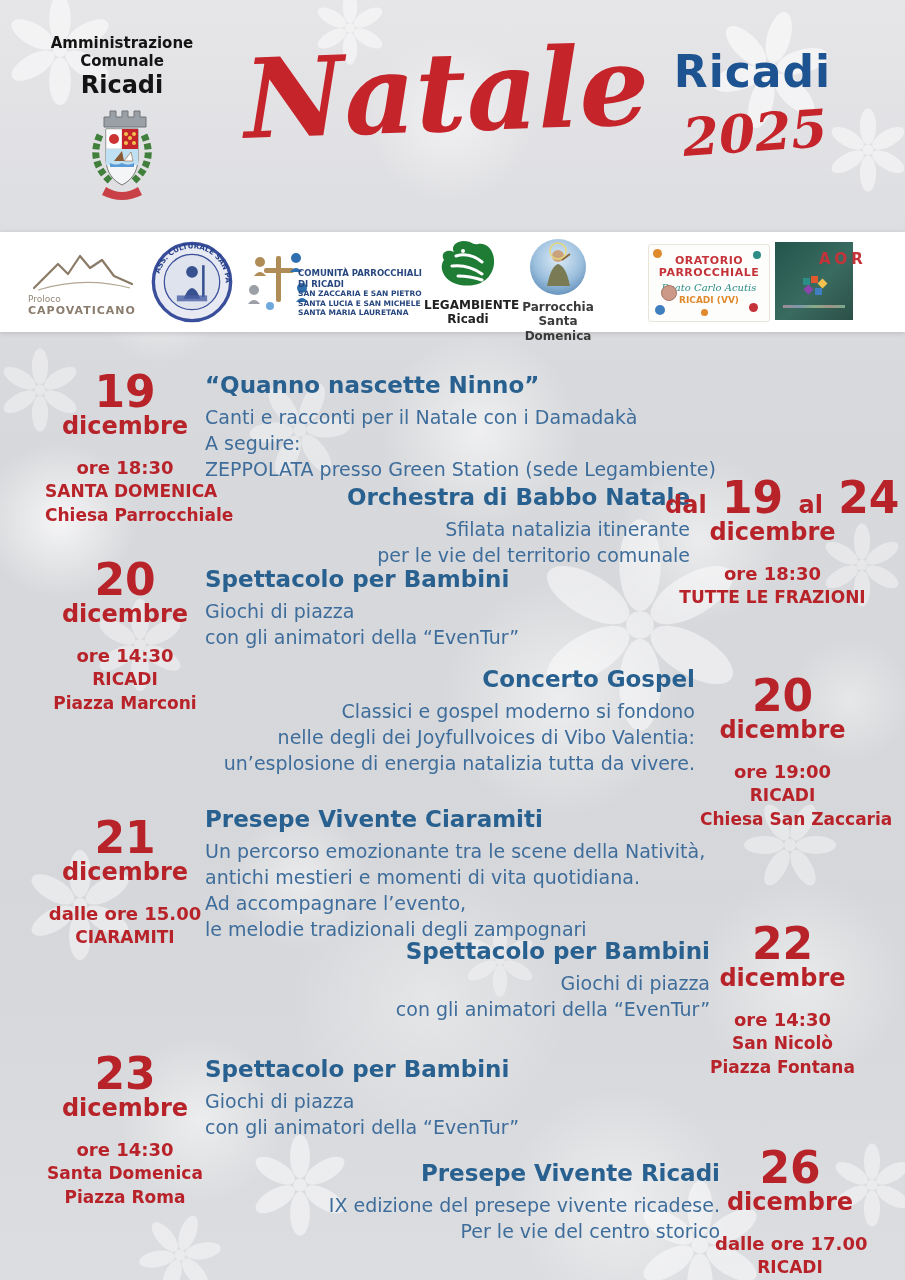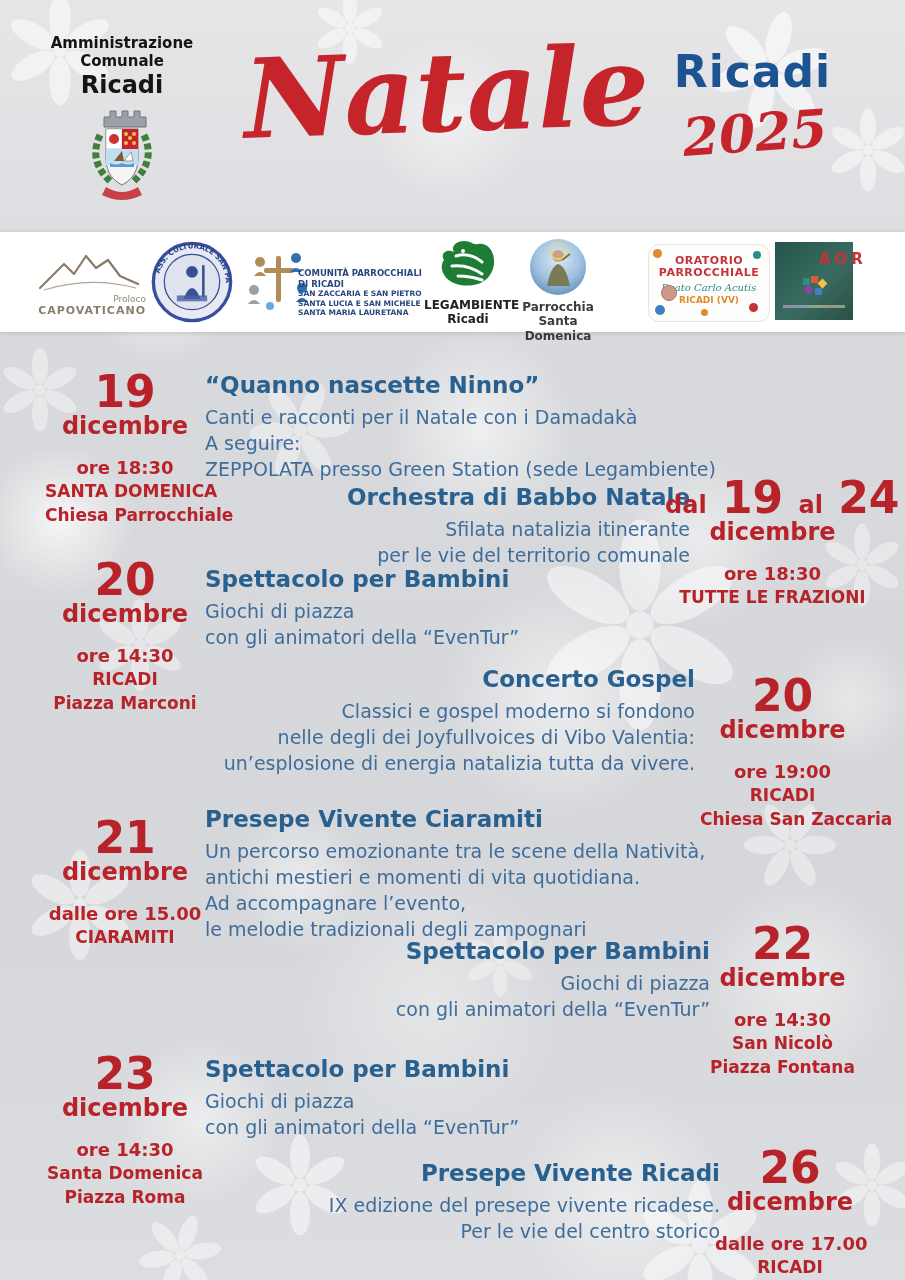--- a/index.html
+++ b/index.html
@@ -38,35 +38,35 @@
     font-family:"DejaVu Serif","Liberation Serif",serif;font-style:italic;font-weight:bold;
     font-size:52px;color:#c5242b;transform:rotate(-4deg);}
   .collab{left:0;top:190px;width:905px;text-align:center;
     font-size:18px;font-weight:bold;font-style:italic;color:#1f1f1f;}
 
   
   .band{left:0;top:232px;width:905px;height:100px;background:#ffffff;
     box-shadow:0 1px 5px rgba(0,0,0,.15);}
   .band .abs{position:absolute;}
   .lg-caption{font-weight:bold;color:#222;text-align:center;line-height:1.2;}
-  .proloco{left:28px;top:18px;width:118px;text-align:right;color:#958777;}
+  .proloco{left:28px;top:18px;width:118px;text-align:left;color:#958777;}
   .proloco .p1{font-size:9px;margin-top:-6px;}
   .proloco .p2{font-size:11px;letter-spacing:1px;font-weight:bold;color:#8b7d6e;}
   .seal{left:150px;top:8px;}
   .comunita{left:246px;top:14px;width:182px;}
   .com-figs{position:absolute;left:0;top:2px;width:66px;height:66px;}
   .com-text{position:absolute;left:52px;top:22px;width:130px;color:#27477e;line-height:1.25;}
   .com-text .t1{font-size:8.5px;font-weight:bold;}
   .com-text .t2{font-size:7.5px;font-weight:bold;}
   .legamb{left:424px;top:6px;width:88px;text-align:center;}
   .legamb .lg-caption{font-size:12px;}
   .parr{left:516px;top:6px;width:84px;text-align:center;}
   .parr .lg-caption{font-size:12px;color:#3a3a3a;}
   .orat{left:648px;top:12px;width:120px;height:76px;background:#fdfdfb;
-    border:1px solid #e8e4da;border-radius:11px;overflow:hidden;text-align:center;}
+    border:1px solid #e8e4da;border-radius:3px;overflow:hidden;text-align:center;}
   .orat .o1{font-size:11px;font-weight:bold;color:#c5333a;line-height:1.1;margin-top:10px;letter-spacing:.5px;}
   .orat .oscript{font-family:"DejaVu Serif","Liberation Serif",serif;font-style:italic;
     font-size:10px;color:#2c8d86;margin-top:3px;}
   .orat .ocity{font-size:9px;font-weight:bold;color:#e08a2e;margin-top:2px;}
   .dot{position:absolute;border-radius:50%;}
   .aor{left:775px;top:10px;width:78px;height:78px;text-align:center;
     background:linear-gradient(135deg,#24554c,#3a6b60 55%,#2b4f47);}
   .aor .a1{font-size:15px;font-weight:bold;color:#c5333a;letter-spacing:4px;margin-top:8px;margin-left:44px;}
   .pin{position:absolute;width:7px;height:7px;}
   .aor .cap{position:absolute;left:8px;right:8px;bottom:12px;height:3px;

